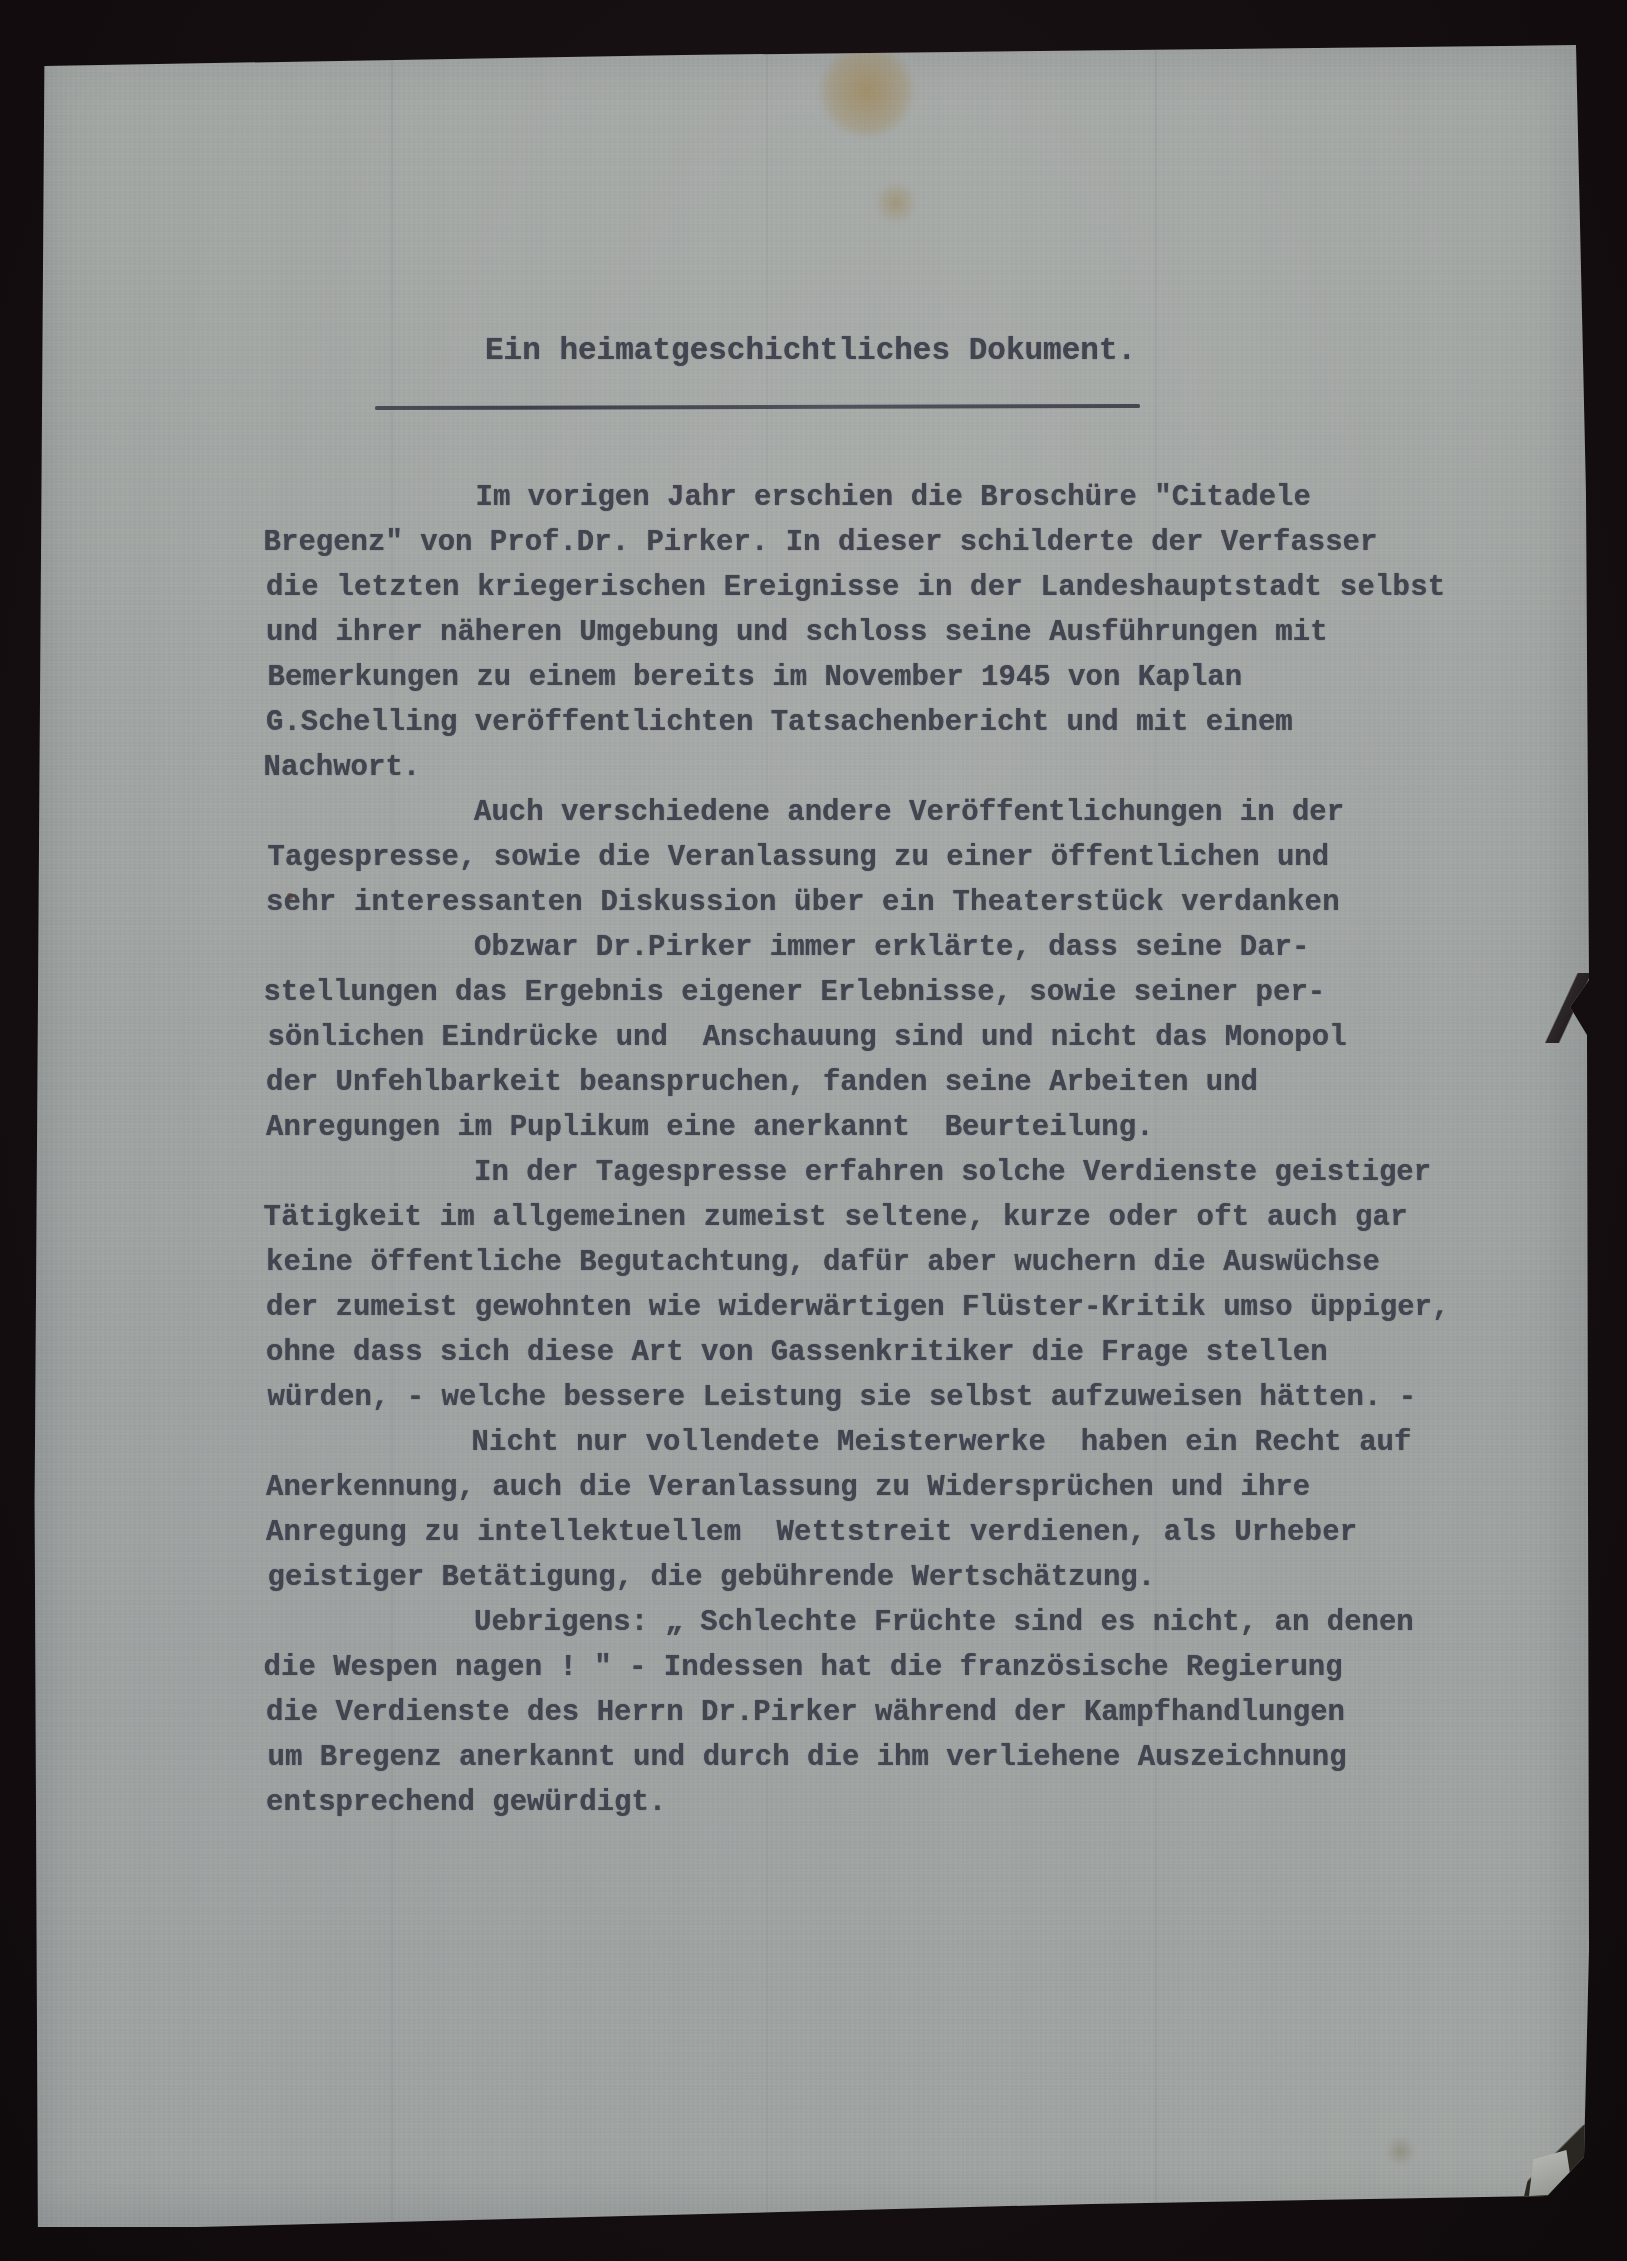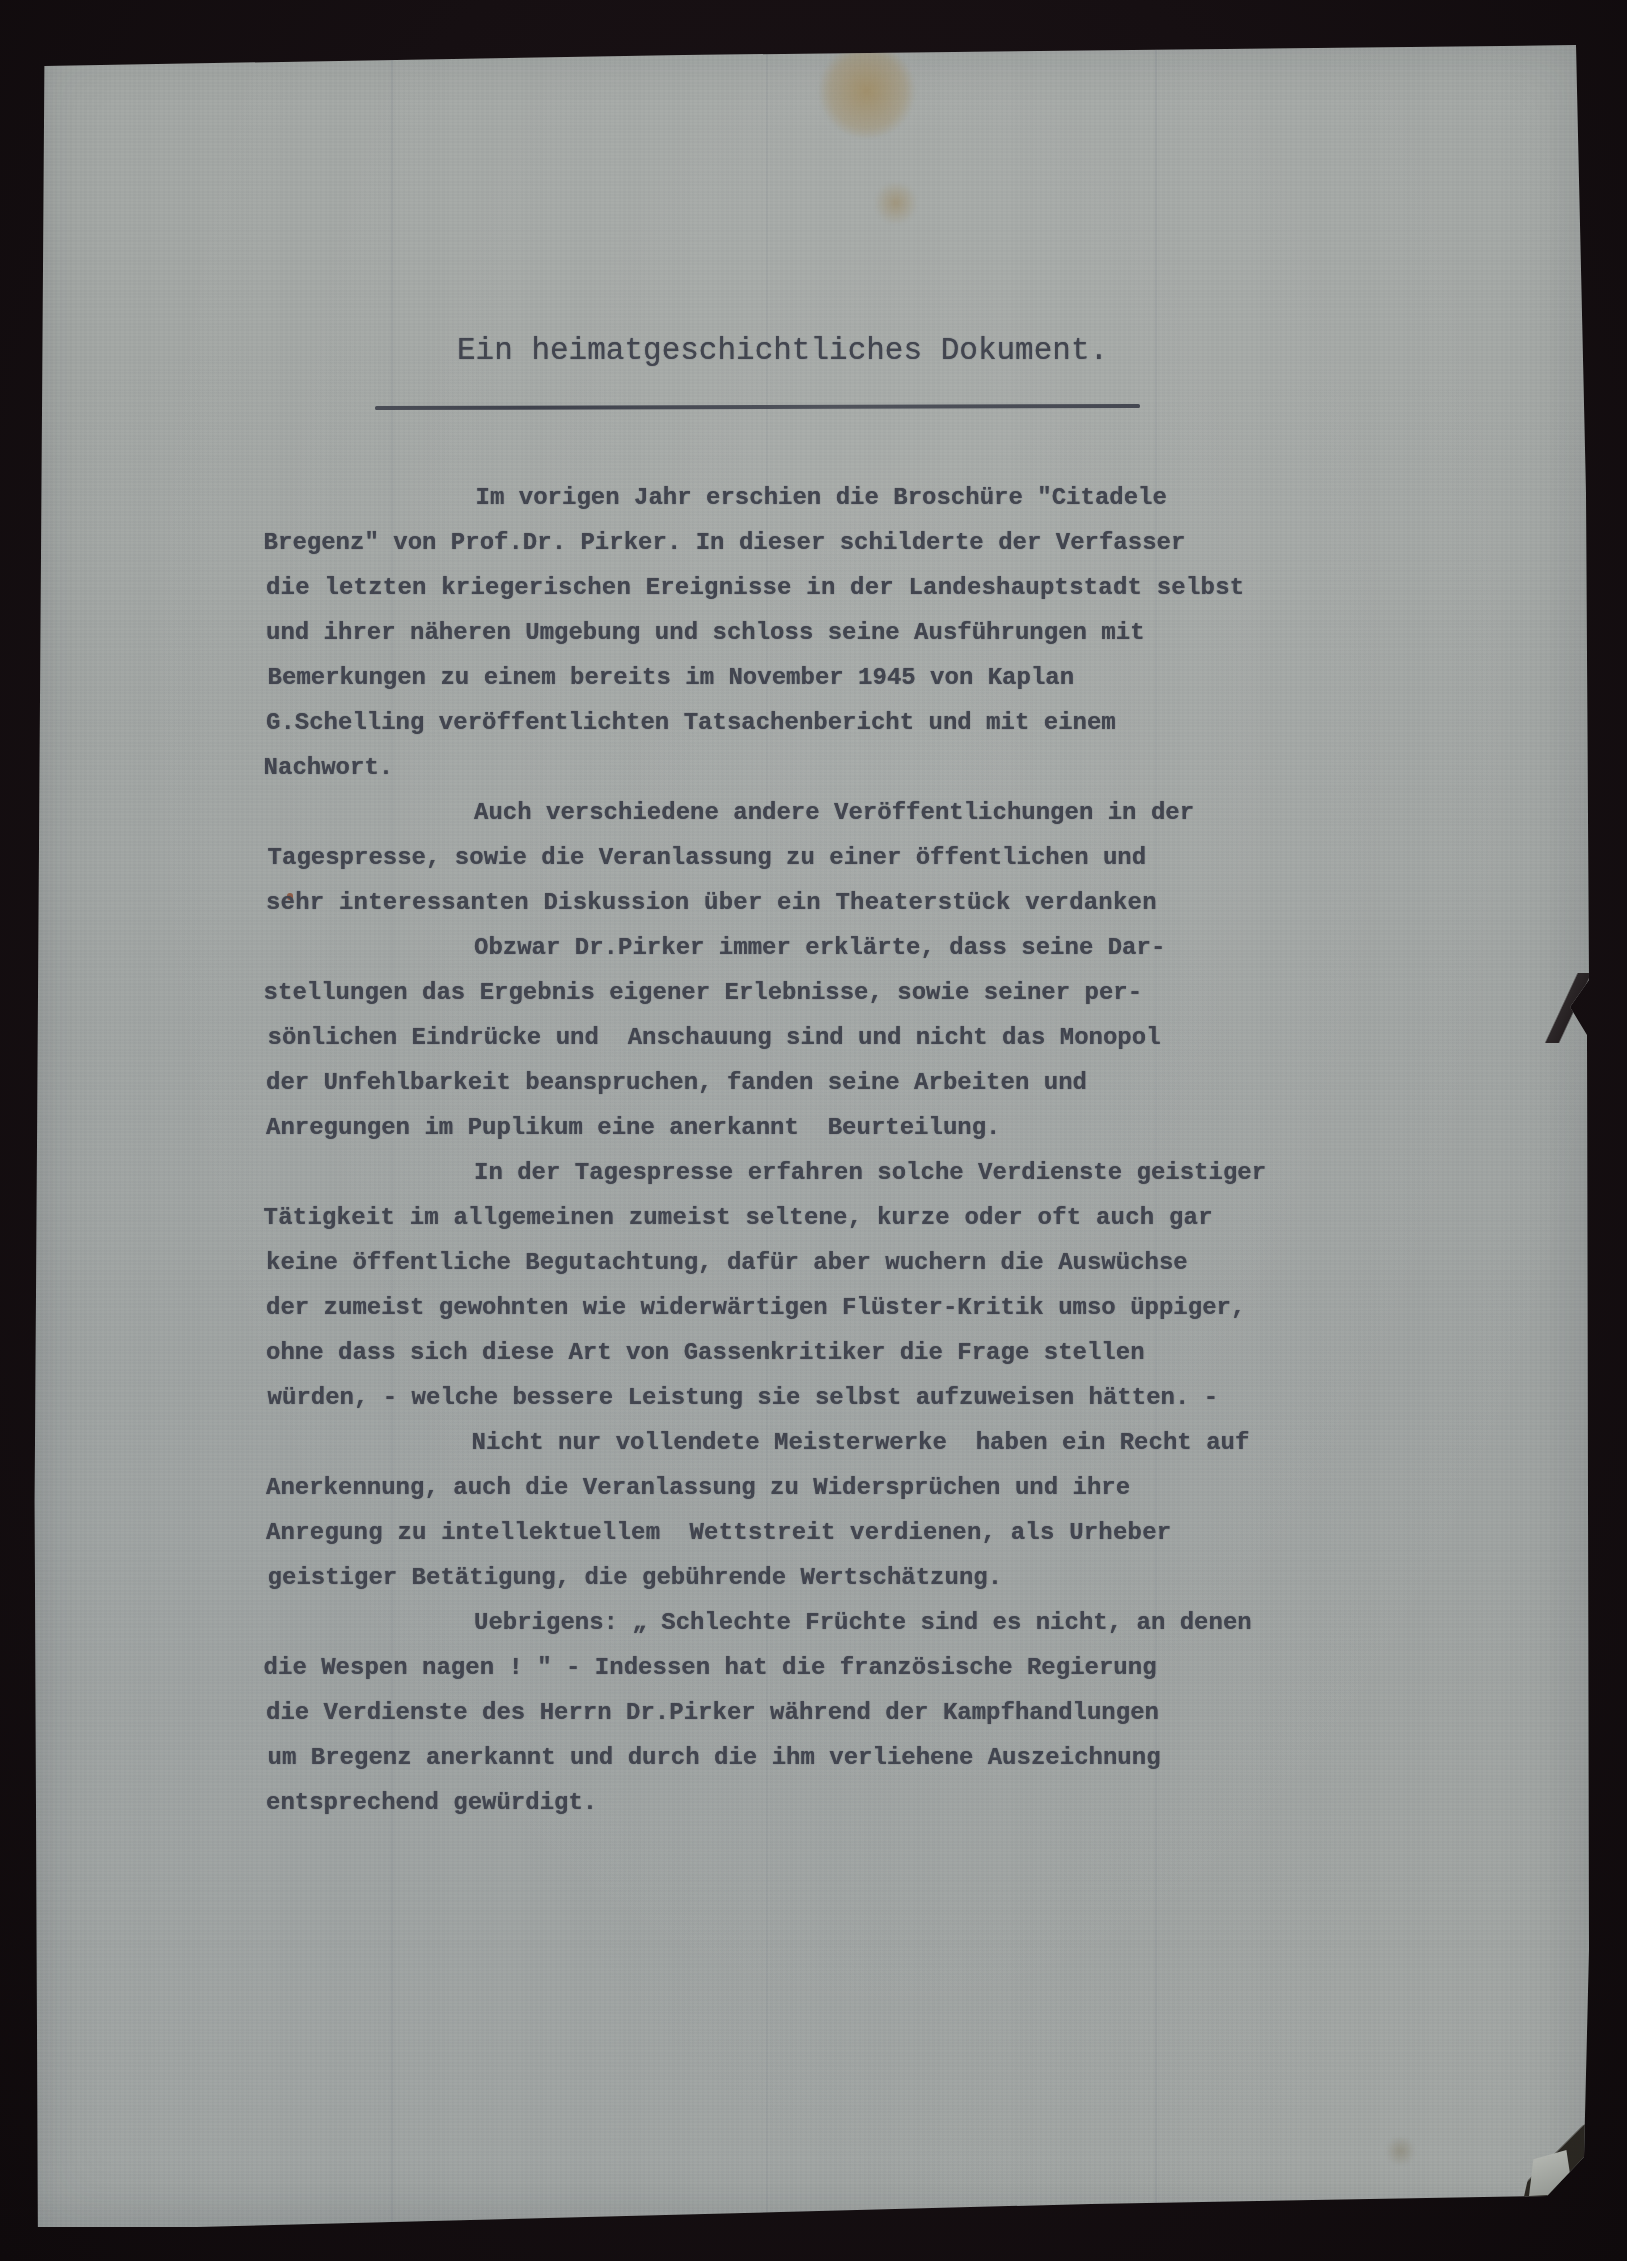--- a/index.html
+++ b/index.html
@@ -63,35 +63,35 @@
     background:linear-gradient(135deg, transparent 42%, rgba(30,26,20,0.9) 44%);
     clip-path:polygon(18% 30%, 100% 0%, 100% 100%, 0% 100%);
   }
   .corner-tear-flap{
     position:absolute;left:1496px;top:2113px;width:44px;height:46px;
     background:linear-gradient(160deg,#b9bcb6,#8f938e);
     clip-path:polygon(10% 20%, 85% 0%, 100% 95%, 0% 100%);
     box-shadow:-2.4px -2.4px 4.1px rgba(0,0,0,0.4);
   }
   .title{
-    position:absolute;left:424px;top:291px;
-    font-size:31px;font-weight:400;line-height:45px;
+    position:absolute;left:452px;top:291px;
+    font-size:31px;font-weight:700;line-height:45px;
     color:var(--ink,#42454f);
     white-space:pre;
     text-shadow:0 0 1.1px rgba(58,62,74,0.85);
   }
   .rule{
     position:absolute;left:342px;top:368px;width:765px;height:4.1px;
     background:linear-gradient(90deg, rgba(58,61,72,0.85), rgba(58,61,72,0.95) 20%, rgba(58,61,72,0.8) 60%, rgba(58,61,72,0.9));
     transform:rotate(-0.15deg);
     border-radius:1.6px;
   }
   .body-text{
     position:absolute;left:233px;top:438px;width:1302px;
-    font-size:24px;font-weight:700;line-height:45px;
+    font-size:29px;font-weight:700;line-height:45px;
     color:var(--ink,#42454f);
     text-shadow:0 0 1.1px rgba(58,62,74,0.8);
     font-family:Liberation Mono, monospace;
   }
   .line{white-space:pre;height:45px;}
   .line.indent{padding-left:208px;}
   
   .line:nth-child(4n+1){margin-left:1.6px;}
   .line:nth-child(5n+2){margin-left:-2.4px;}
   .line:nth-child(7n+3){letter-spacing:0.2px;}

